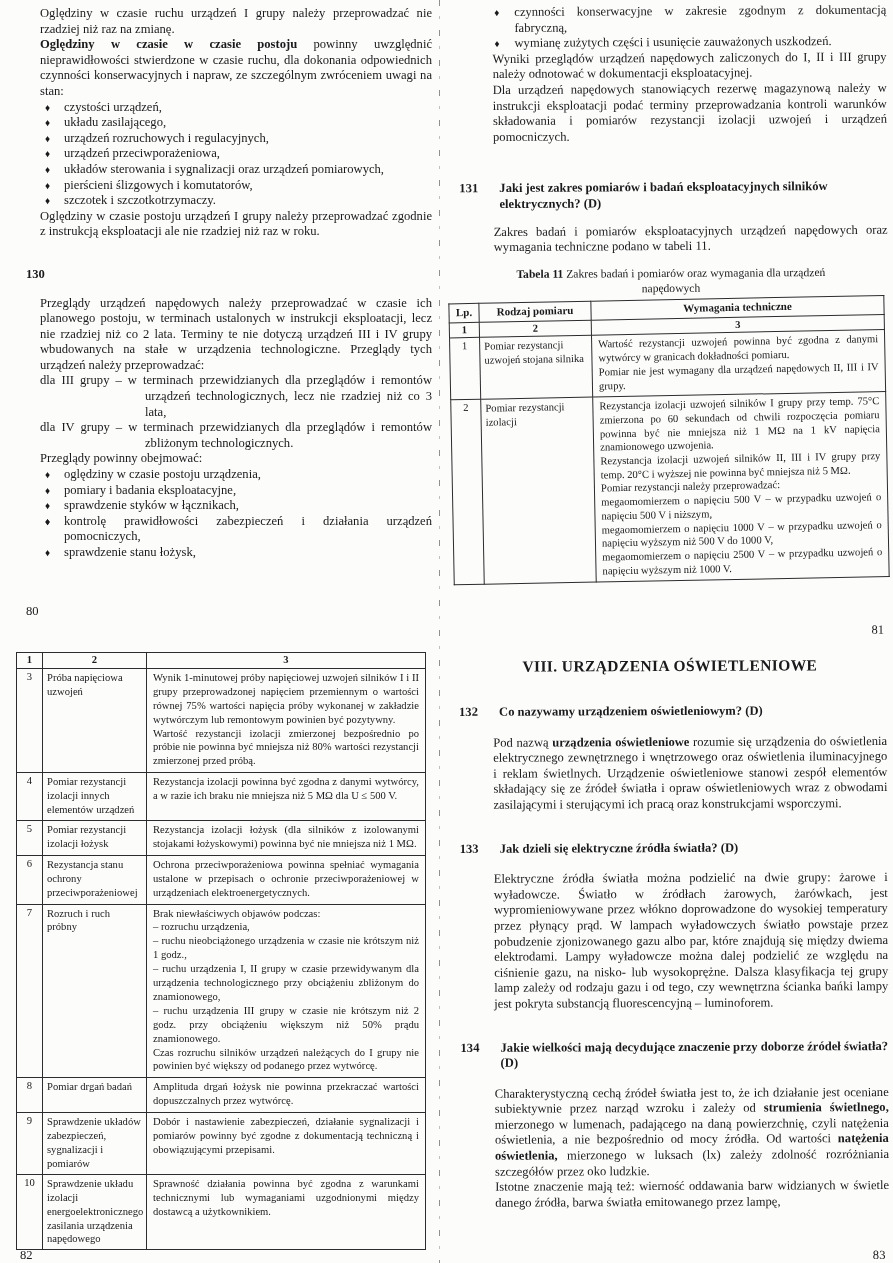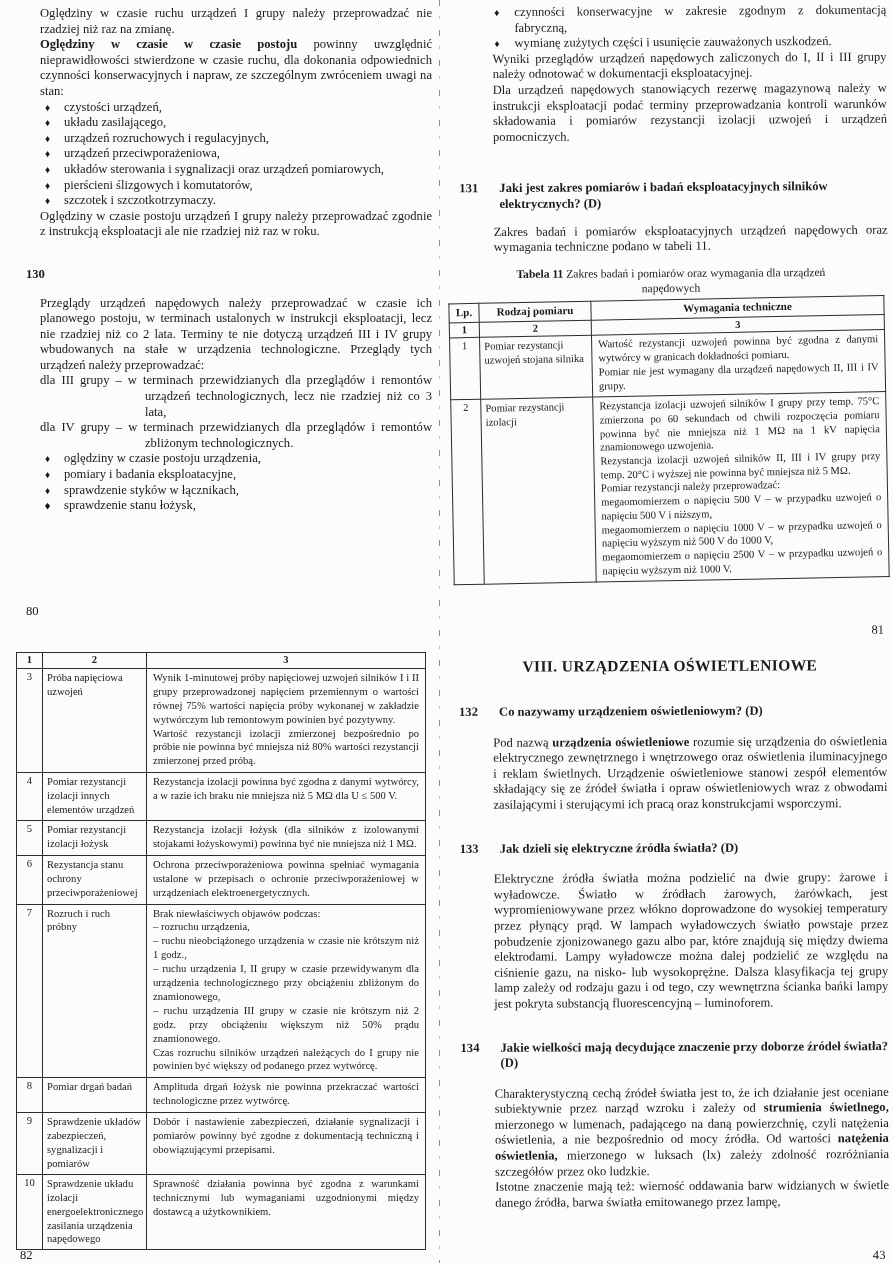--- a/index.html
+++ b/index.html
@@ -80,25 +80,26 @@
   </div>
 
   <div class="q bt mtq80">
     <span class="qn">130</span>
   </div>
 
   <div class="bt mlA mtb80">
     <p>Przeglądy urządzeń napędowych należy przeprowadzać w czasie ich planowego postoju, w terminach ustalonych w instrukcji eksploatacji, lecz nie rzadziej niż co 2 lata. Terminy te nie dotyczą urządzeń III i IV grupy wbudowanych na stałe w urządzenia technologiczne. Przeglądy tych urządzeń należy przeprowadzać:</p>
     <p class="hang">dla III grupy – w terminach przewidzianych dla przeglądów i remontów urządzeń technologicznych, lecz nie rzadziej niż co 3 lata,</p>
     <p class="hang">dla IV grupy – w terminach przewidzianych dla przeglądów i remontów zbliżonym technologicznych.</p>
+    <p>Przeglądy powinny obejmować:</p>
     <div class="bullet"><span class="dm">♦</span><span>oględziny w czasie postoju urządzenia,</span></div>
     <div class="bullet"><span class="dm">♦</span><span>pomiary i badania eksploatacyjne,</span></div>
     <div class="bullet"><span class="dm">♦</span><span>sprawdzenie styków w łącznikach,</span></div>
     <div class="bullet"><span class="dm">♦</span></div>
-    <div class="bullet"><span class="dm">♦</span></div>
+    <div class="bullet"><span class="dm">♦</span><span>kontrolę prawidłowości zabezpieczeń i działania urządzeń pomocniczych,</span></div>
     <div class="bullet"><span class="dm">♦</span><span>sprawdzenie stanu łożysk,</span></div>
   </div>
 
   <div class="pn">80</div>
 </section>
 
 <section class="page" id="p81">
   <div class="bt mlB">
     <div class="bulletB"><span class="dm">♦</span><span>czynności konserwacyjne w zakresie zgodnym z dokumentacją fabryczną,</span></div>
     <div class="bulletB"><span class="dm">♦</span><span>wymianę zużytych części i usunięcie zauważonych uszkodzeń.</span></div>
@@ -199,21 +200,21 @@
       <td class="pre">Brak niewłaściwych objawów podczas:
 – rozruchu urządzenia,
 – ruchu nieobciążonego urządzenia w czasie nie krótszym niż 1 godz.,
 – ruchu urządzenia I, II grupy w czasie przewidywanym dla urządzenia technologicznego przy obciążeniu zbliżonym do znamionowego,
 – ruchu urządzenia III grupy w czasie nie krótszym niż 2 godz. przy obciążeniu większym niż 50% prądu znamionowego.
 Czas rozruchu silników urządzeń należących do I grupy nie powinien być większy od podanego przez wytwórcę.</td>
     </tr>
     <tr>
       <td class="cnum">8</td>
       <td class="namec">Pomiar drgań badań</td>
-      <td class="pre">Amplituda drgań łożysk nie powinna przekraczać wartości technologiczne przez wytwórcę.</td>
+      <td class="pre">Amplituda drgań łożysk nie powinna przekraczać wartości dopuszczalnych przez wytwórcę.</td>
     </tr>
     <tr>
       <td class="cnum">9</td>
       <td class="namec">Sprawdzenie układów zabezpieczeń, sygnalizacji i pomiarów</td>
       <td class="pre">Dobór i nastawienie zabezpieczeń, działanie sygnalizacji i pomiarów powinny być zgodne z dokumentacją techniczną i obowiązującymi przepisami.</td>
     </tr>
     <tr>
       <td class="cnum">10</td>
       <td class="namec">Sprawdzenie układu izolacji energoelektronicznego zasilania urządzenia napędowego</td>
       <td class="pre">Sprawność działania powinna być zgodna z warunkami technicznymi lub wymaganiami uzgodnionymi między dostawcą a użytkownikiem.</td>
@@ -244,14 +245,14 @@
 
   <div class="q bt mlB mtq134">
     <span class="qn qnB">134</span>
     <span class="qt">Jakie wielkości mają decydujące znaczenie przy doborze źródeł światła? (D)</span>
   </div>
   <div class="bt mlB mtb83">
     <p><span>Charakterystyczną cechą źródeł światła jest to, że ich działanie jest oceniane subiektywnie przez narząd wzroku i zależy od </span><b>strumienia świetlnego,</b><span> mierzonego w lumenach, padającego na daną powierzchnię, czyli natężenia oświetlenia, a nie bezpośrednio od mocy źródła. Od wartości </span><b>natężenia oświetlenia,</b><span> mierzonego w luksach (lx) zależy zdolność rozróżniania szczegółów przez oko ludzkie.</span></p>
     <p>Istotne znaczenie mają też: wierność oddawania barw widzianych w świetle danego źródła, barwa światła emitowanego przez lampę,</p>
   </div>
 
-  <div class="pn">43</div>
+  <div class="pn">83</div>
 </section>
 
 </body></html>

